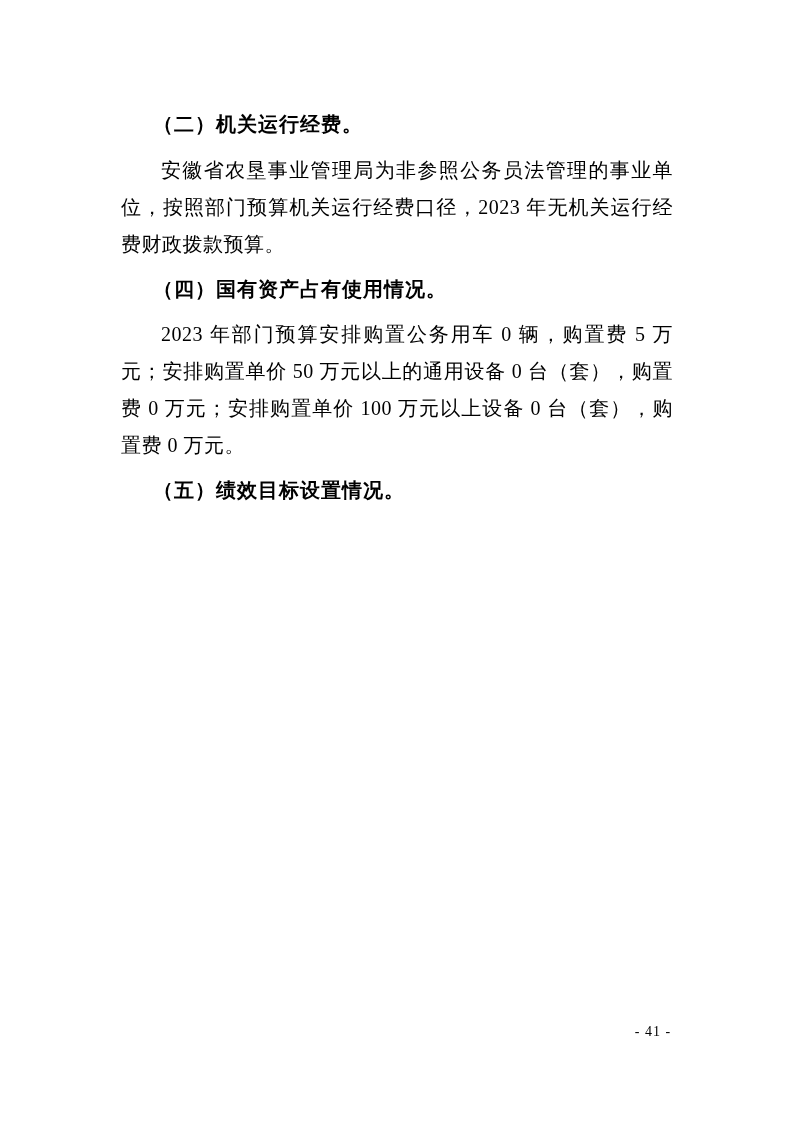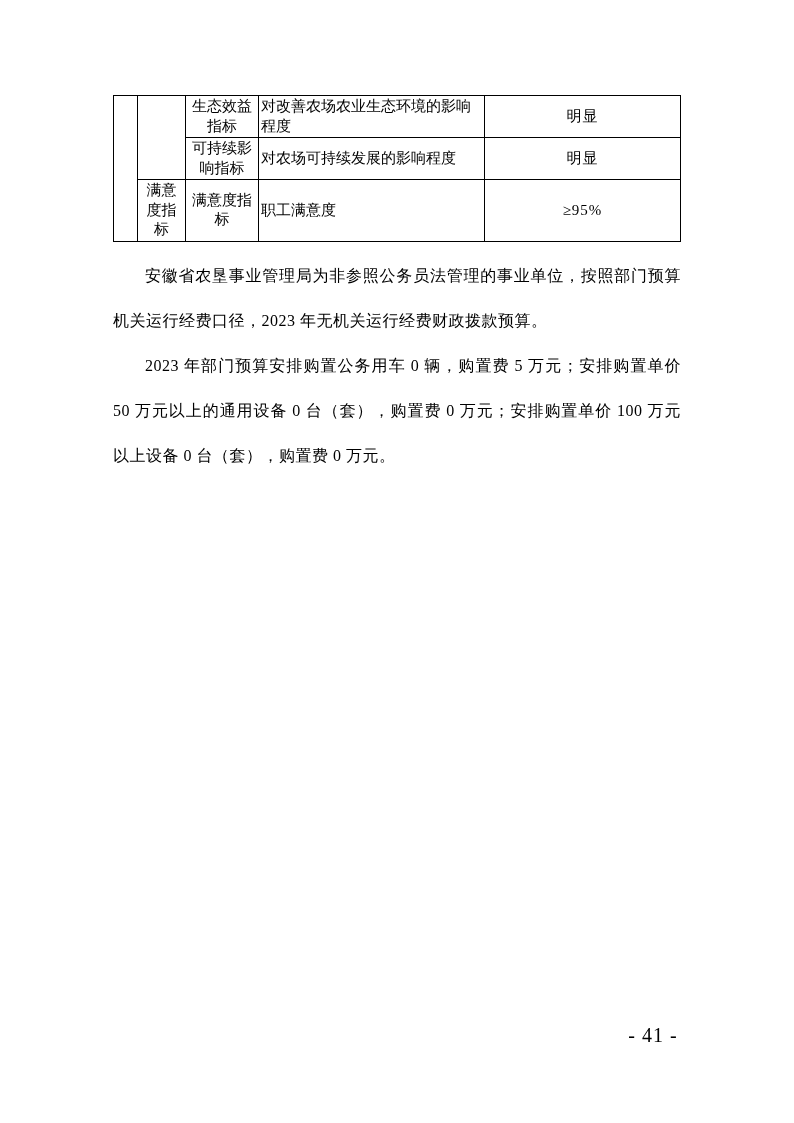--- a/index.html
+++ b/index.html
@@ -46,72 +46,53 @@
   .section-heading {
     margin: 0;
     font-family: "Liberation Sans", "DejaVu Sans", sans-serif;
     font-weight: bold;
     font-size: 20px;
     line-height: 37.5px;
     text-indent: 2em;
     letter-spacing: 1px;
   }
   .body-para {
-    margin: 0;
-    font-size: 16px;
-    line-height: 45px;
+    margin: 8px;
+    font-size: 20px;
+    line-height: 37px;
     text-indent: 2em;
     text-align: justify;
     letter-spacing: 0.5px;
   }
   
   .page-number {
     position: absolute;
     top: 1024px;
     left: 613px;
     width: 80px;
     text-align: center;
-    font-size: 20px;
+    font-size: 14px;
     letter-spacing: 1px;
   }
 </style>
 </head>
 <body>
 
 <div class="page">
   <div class="content">
 
-    <table class="indicator-table">
-      <tbody>
-        <tr class="row-1">
-          <td class="col-spacer" rowspan="3"></td>
-          <td class="col-group" rowspan="2"></td>
-          <td class="col-cat">生态效益指标</td>
-          <td class="col-desc">对改善农场农业生态环境的影响程度</td>
-          <td class="col-val">明显</td>
-        </tr>
-        <tr class="row-2">
-          <td class="col-cat">可持续影响指标</td>
-          <td class="col-desc">对农场可持续发展的影响程度</td>
-          <td class="col-val">明显</td>
-        </tr>
-        <tr class="row-3">
-          <td class="col-group">满意度指标</td>
-          <td class="col-cat">满意度指标</td>
-          <td class="col-desc">职工满意度</td>
-          <td class="col-val">≥95%</td>
-        </tr>
-      </tbody>
-    </table>
 
     <div class="text-body">
 
+      <h3 class="section-heading">（二）机关运行经费。</h3>
       <p class="body-para">安徽省农垦事业管理局为非参照公务员法管理的事业单位，按照部门预算机关运行经费口径，2023 年无机关运行经费财政拨款预算。</p>
 
 
+      <h3 class="section-heading">（四）国有资产占有使用情况。</h3>
       <p class="body-para">2023 年部门预算安排购置公务用车 0 辆，购置费 5 万元；安排购置单价 50 万元以上的通用设备 0 台（套），购置费 0 万元；安排购置单价 100 万元以上设备 0 台（套），购置费 0 万元。</p>
 
+      <h3 class="section-heading">（五）绩效目标设置情况。</h3>
 
     </div>
   </div>
 
   <div class="page-number">- 41 -</div>
 </div>
 
 </body></html>

